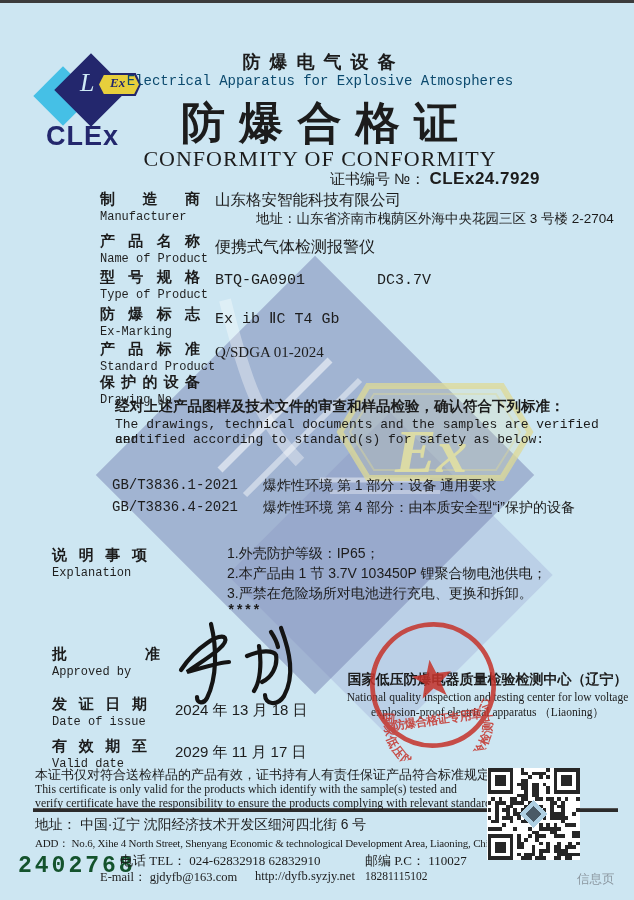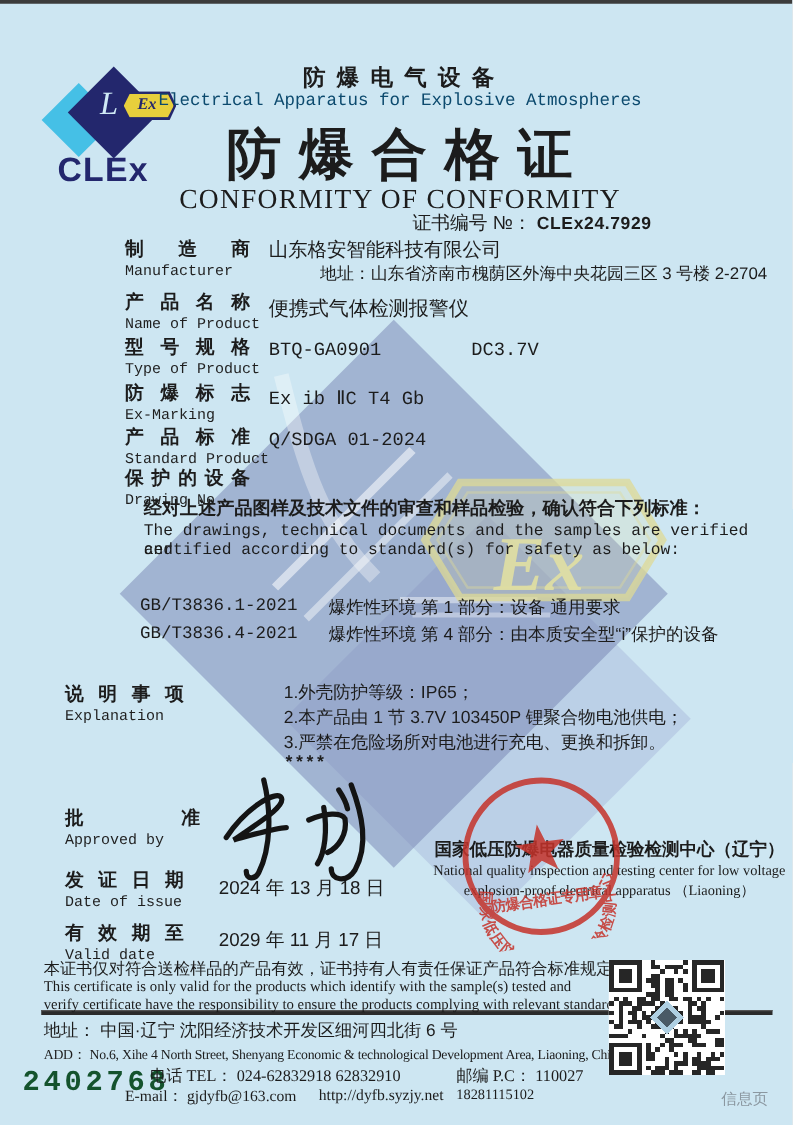--- a/index.html
+++ b/index.html
@@ -8,21 +8,21 @@
   .abs{position:absolute;}
   .mono{font-family:"Liberation Mono","DejaVu Sans Mono",monospace;}
   .serif{font-family:"Liberation Serif","DejaVu Serif",serif;}
   .ctr{text-align:center;}
   
   .t-cn-small{left:70px;top:50px;width:500px;font-size:18px;font-weight:bold;letter-spacing:2px;}
   .t-en-small{left:70px;top:73px;width:500px;font-size:14px;color:#0c4a6e;}
   .t-cn-big{left:60px;top:94px;width:520px;font-size:44px;font-weight:bold;letter-spacing:1px;}
   .t-en-big{left:70px;top:146px;width:500px;font-size:22px;letter-spacing:1px;}
   .certno{left:330px;top:169px;font-size:15px;}
-  .certno b{font-size:14px;font-weight:bold;letter-spacing:.5px;}
+  .certno b{font-size:17px;font-weight:bold;letter-spacing:.5px;}
   
   .logo{left:38px;top:55px;width:125px;height:110px;}
   .ld{position:absolute;}
   .logo-text{position:absolute;left:8px;top:66px;font-size:27px;font-weight:bold;color:#23276d;letter-spacing:1px;}
   
   .lab-cn{font-size:15px;font-weight:bold;text-align:justify;text-align-last:justify;text-justify:inter-character;}
   .lab-en{font-family:"Liberation Mono","DejaVu Sans Mono",monospace;font-size:12px;margin-top:1px;white-space:nowrap;color:#1f1f1f;}
   .flab{left:100px;width:100px;}
   .llab{left:52px;width:95px;}
   .val{font-size:15px;}
@@ -107,21 +107,21 @@
   <div class="abs flab z2" style="top:305px;">
     <div class="lab-cn">防爆标志</div>
     <div class="lab-en">Ex-Marking</div>
   </div>
   <div class="abs mono val z2" style="left:215px;top:309px;">Ex ib ⅡC T4 Gb</div>
 
   <div class="abs flab z2" style="top:340px;">
     <div class="lab-cn">产品标准</div>
     <div class="lab-en">Standard Product</div>
   </div>
-  <div class="abs mono val z2" style="left:215px;top:344px;">Q/SDGA 01-2024</div>
+  <div class="abs mono val z2" style="left:215px;top:344px;font-family:Liberation Serif, serif;">Q/SDGA 01-2024</div>
 
   <div class="abs flab z2" style="top:373px;">
     <div class="lab-cn">保护的设备</div>
     <div class="lab-en">Drawing No.</div>
   </div>
 
   <div class="abs verif-cn z2">经对上述产品图样及技术文件的审查和样品检验，确认符合下列标准：</div>
   <div class="abs verif-en z2" style="left:115px;top:417px;">The drawings, technical documents and the samples are verified and</div>
   <div class="abs verif-en z2" style="left:115px;top:432px;">certified according to standard(s) for safety as below:</div>
 

